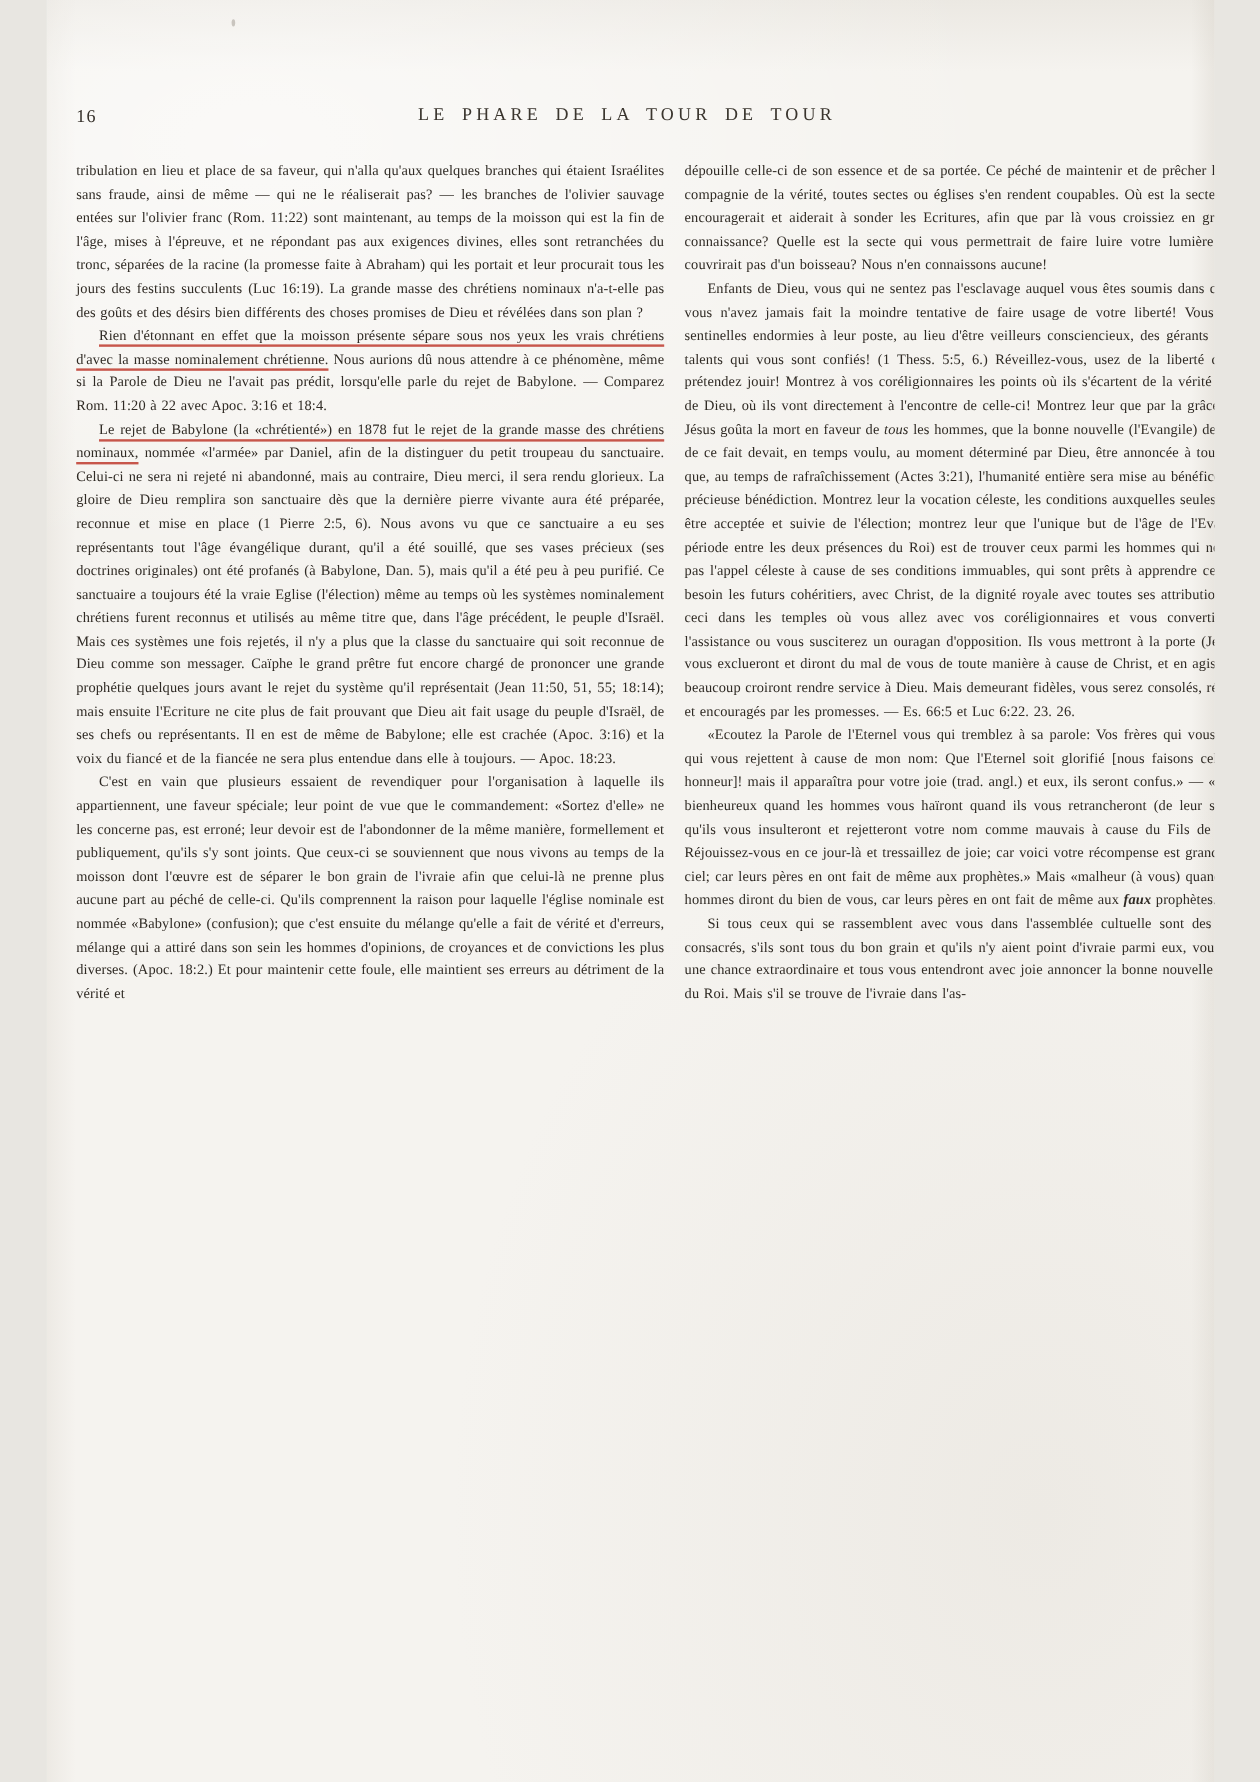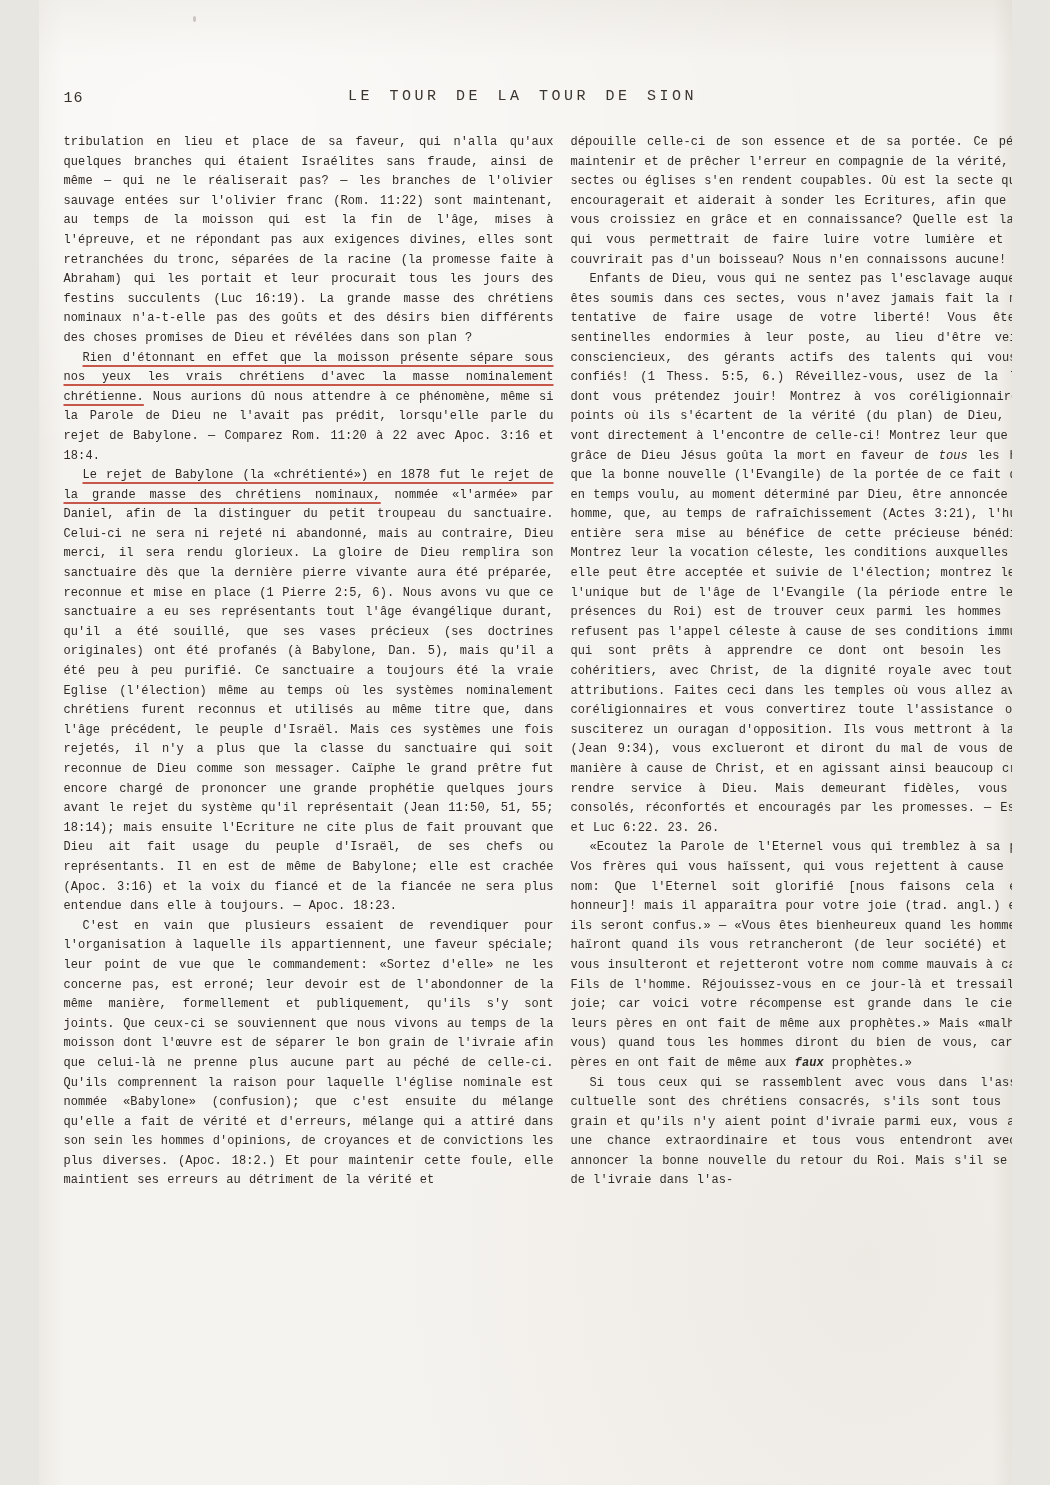--- a/index.html
+++ b/index.html
@@ -13,21 +13,21 @@
     height: 1485px;
     margin: 0 auto;
     overflow: hidden;
     background:
       radial-gradient(ellipse 900px 500px at 18% 8%, rgba(255,255,255,0.55), rgba(255,255,255,0) 70%),
       radial-gradient(ellipse 700px 900px at 85% 85%, rgba(222,217,208,0.35), rgba(222,217,208,0) 70%),
       linear-gradient(to right, rgba(221,216,207,0.35) 0%, rgba(221,216,207,0) 2.5%),
       linear-gradient(to left, rgba(214,209,200,0.4) 0%, rgba(214,209,200,0) 2%),
       linear-gradient(to bottom, rgba(226,222,214,0.5) 0%, rgba(226,222,214,0) 4%),
       #f5f3ef;
-    font-family: Liberation Mono, monospace;
+    font-family: Liberation Serif, serif;
     color: #2f2a24;
     padding-left: 41px;
   }
   .running-head {
     position: absolute;
     top: 88px;
     left: 25px;
     right: 30px;
     height: 22px;
   }
@@ -99,21 +99,21 @@
   }
 </style>
 </head>
 <body>
 
 <div class="page">
   <div class="speck"></div>
 
   <div class="running-head">
     <span class="page-number">16</span>
-    <span class="head-title">LE TOUR DE LA TOUR DE SION</span>
+    <span class="head-title">LE PHARE DE LA TOUR DE TOUR</span>
   </div>
 
   <div class="columns">
     <div class="col" id="col-left">
         <p class="para no-indent"><span class="seg-normal">tribulation en lieu et place de sa faveur, qui n'alla qu'aux quelques branches qui étaient Israélites sans fraude, ainsi de même — qui ne le réaliserait pas? — les branches de l'olivier sauvage entées sur l'olivier franc (Rom. 11:22) sont maintenant, au temps de la moisson qui est la fin de l'âge, mises à l'épreuve, et ne répondant pas aux exigences divines, elles sont retranchées du tronc, séparées de la racine (la promesse faite à Abraham) qui les portait et leur procurait tous les jours des festins succulents (Luc 16:19).  La grande masse des chrétiens nominaux n'a-t-elle pas des goûts et des désirs bien différents des choses promises de Dieu et révélées dans son plan ?</span></p>
         <p class="para"><span class="seg-red_underline">Rien d'étonnant en effet que la moisson présente sépare sous nos yeux les vrais chrétiens d'avec la masse nominalement chrétienne.</span><span class="seg-normal">  Nous aurions dû nous attendre à ce phénomène, même si la Parole de Dieu ne l'avait pas prédit, lorsqu'elle parle du rejet de Babylone. — Comparez Rom. 11:20 à 22 avec Apoc. 3:16 et 18:4.</span></p>
         <p class="para"><span class="seg-red_underline">Le rejet de Babylone (la «chrétienté») en 1878 fut le rejet de la grande masse des chrétiens nominaux,</span><span class="seg-normal"> nommée «l'armée» par Daniel, afin de la distinguer du petit troupeau du sanctuaire.  Celui-ci ne sera ni rejeté ni abandonné, mais au contraire, Dieu merci, il sera rendu glorieux.  La gloire de Dieu remplira son sanctuaire dès que la dernière pierre vivante aura été préparée, reconnue et mise en place (1 Pierre 2:5, 6). Nous avons vu que ce sanctuaire a eu ses représentants tout l'âge évangélique durant, qu'il a été souillé, que ses vases précieux (ses doctrines originales) ont été profanés (à Babylone, Dan. 5), mais qu'il a été peu à peu purifié.  Ce sanctuaire a toujours été la vraie Eglise (l'élection) même au temps où les systèmes nominalement chrétiens furent reconnus et utilisés au même titre que, dans l'âge précédent, le peuple d'Israël.  Mais ces systèmes une fois rejetés, il n'y a plus que la classe du sanctuaire qui soit reconnue de Dieu comme son messager.  Caïphe le grand prêtre fut encore chargé de prononcer une grande prophétie quelques jours avant le rejet du système qu'il représentait (Jean 11:50, 51, 55; 18:14); mais ensuite l'Ecriture ne cite plus de fait prouvant que Dieu ait fait usage du peuple d'Israël, de ses chefs ou représentants.  Il en est de même de Babylone; elle est crachée (Apoc. 3:16) et la voix du fiancé et de la fiancée ne sera plus entendue dans elle à toujours. — Apoc. 18:23.</span></p>
         <p class="para"><span class="seg-normal">C'est en vain que plusieurs essaient de revendiquer pour l'organisation à laquelle ils appartiennent, une faveur spéciale; leur point de vue que le commandement: «Sortez d'elle» ne les concerne pas, est erroné; leur devoir est de l'abondonner de la même manière, formellement et publiquement, qu'ils s'y sont joints.  Que ceux-ci se souviennent que nous vivons au temps de la moisson dont l'œuvre est de séparer le bon grain de l'ivraie afin que celui-là ne prenne plus aucune part au péché de celle-ci.  Qu'ils comprennent la raison pour laquelle l'église nominale est nommée «Babylone» (confusion); que c'est ensuite du mélange qu'elle a fait de vérité et d'erreurs, mélange qui a attiré dans son sein les hommes d'opinions, de croyances et de convictions les plus diverses. (Apoc. 18:2.)  Et pour maintenir cette foule, elle maintient ses erreurs au détriment de la vérité et</span></p>
       </div>
     <div class="col" id="col-right">

